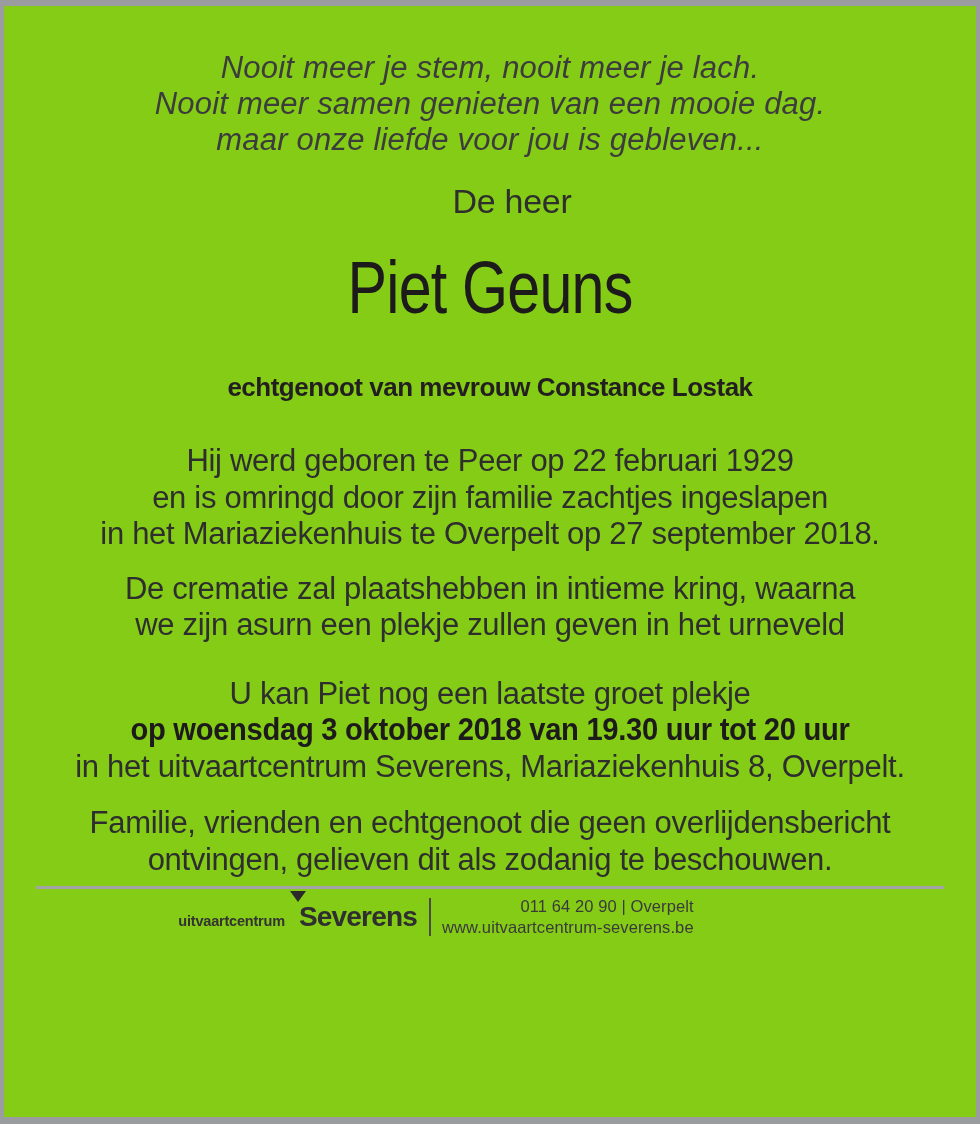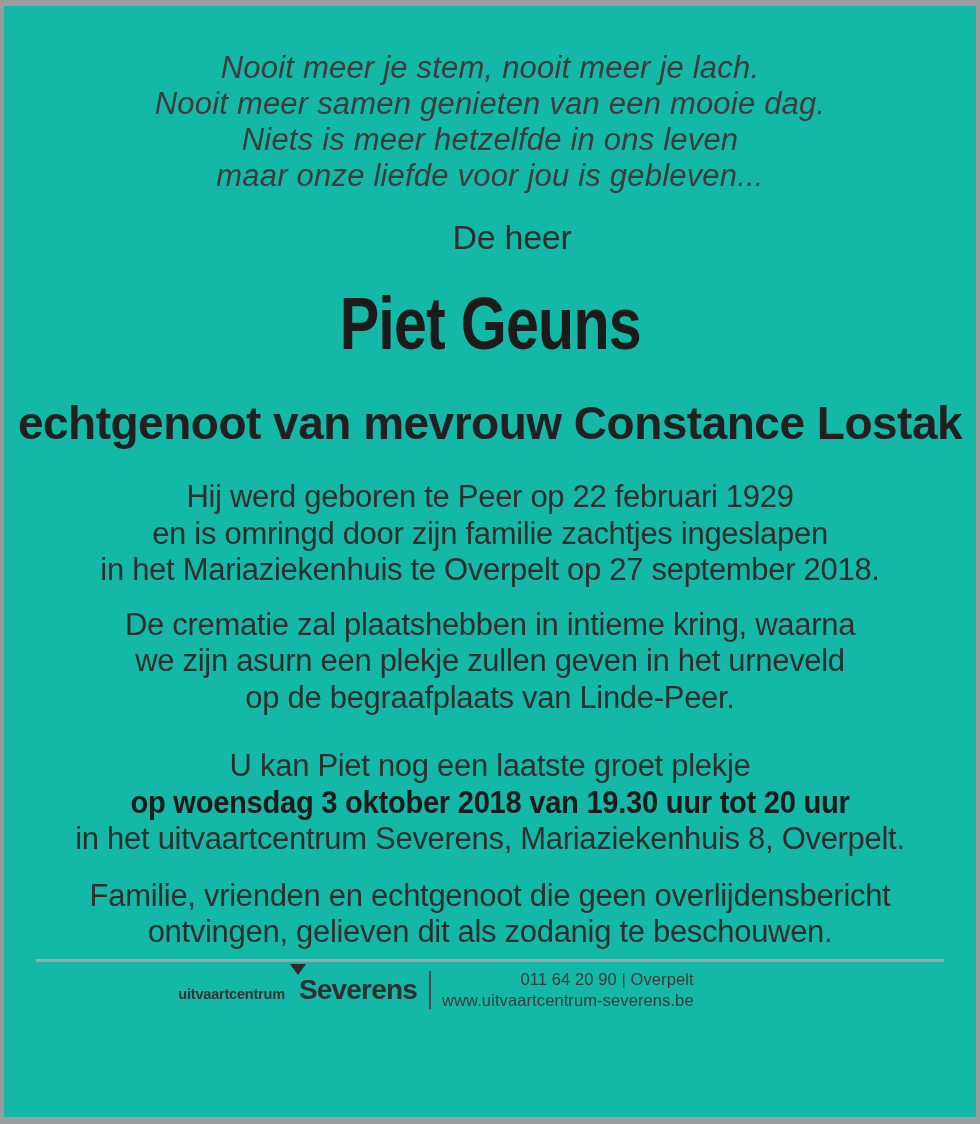--- a/index.html
+++ b/index.html
@@ -1,21 +1,21 @@
 <!DOCTYPE html>
 <html><head>
 <meta charset="utf-8">
 <style>
   html, body { margin: 0; padding: 0; background: #ffffff; }
   .page {
     position: relative;
     width: 980px;
     height: 1124px;
     box-sizing: border-box;
-    background: #14b8a6;
+    background: #84cc16;
     border-style: solid;
     border-color: #9b9ca0;
     border-width: 6px 4px 7px 4px;
     font-family: "Liberation Sans", sans-serif;
     color: #231f20;
     text-align: center;
     overflow: hidden;
   }
   .poem {
     margin-top: 44px;
@@ -31,28 +31,28 @@
     font-size: 34px;
     line-height: 38px;
     color: #2e2e2e;
     letter-spacing: -0.3px;
     padding-left: 44px;
   }
   .name {
     margin: 32px 0 0 0;
     font-size: 74px;
     line-height: 72px;
-    font-weight: 700;
+    font-weight: 400;
     letter-spacing: -1px;
     color: #1d1a1b;
   }
   .name-inner { display: inline-block; transform: scaleX(0.80); transform-origin: center; }
   .relation {
     margin-top: 44px;
-    font-size: 46px;
+    font-size: 26px;
     line-height: 38px;
     font-weight: 700;
     letter-spacing: -0.5px;
     color: #231f20;
   }
   .body {
     margin: 0;
     font-size: 31px;
     line-height: 36.5px;
     color: #2e2e2e;
@@ -122,40 +122,38 @@
   }
 </style>
 </head>
 <body>
 
 <div class="page">
 
   <div class="poem">
     <span class="line" style="display:block">Nooit meer je stem, nooit meer je lach.</span>
     <span class="line" style="display:block">Nooit meer samen genieten van een mooie dag.</span>
-    <span class="line" style="display:block">Niets is meer hetzelfde in ons leven</span>
     <span class="line" style="display:block">maar onze liefde voor jou is gebleven...</span>
   </div>
 
   <div class="salutation">De heer</div>
 
   <h1 class="name"><span class="name-inner">Piet Geuns</span></h1>
 
   <div class="relation">echtgenoot van mevrouw Constance Lostak</div>
 
   <p class="body p-birth">
     <span class="line">Hij werd geboren te Peer op 22 februari 1929</span>
     <span class="line">en is omringd door zijn familie zachtjes ingeslapen</span>
     <span class="line">in het Mariaziekenhuis te Overpelt op 27 september 2018.</span>
   </p>
 
   <p class="body p-crem">
     <span class="line">De crematie zal plaatshebben in intieme kring, waarna</span>
     <span class="line">we zijn asurn een plekje zullen geven in het urneveld</span>
-    <span class="line">op de begraafplaats van Linde-Peer.</span>
   </p>
 
   <p class="body p-visit">
     <span class="line">U kan Piet nog een laatste groet plekje</span>
     <span class="line bold-line">op woensdag 3 oktober 2018 van 19.30 uur tot 20 uur</span>
     <span class="line">in het uitvaartcentrum Severens, Mariaziekenhuis 8, Overpelt.</span>
   </p>
 
 
   <p class="body p-notice">

